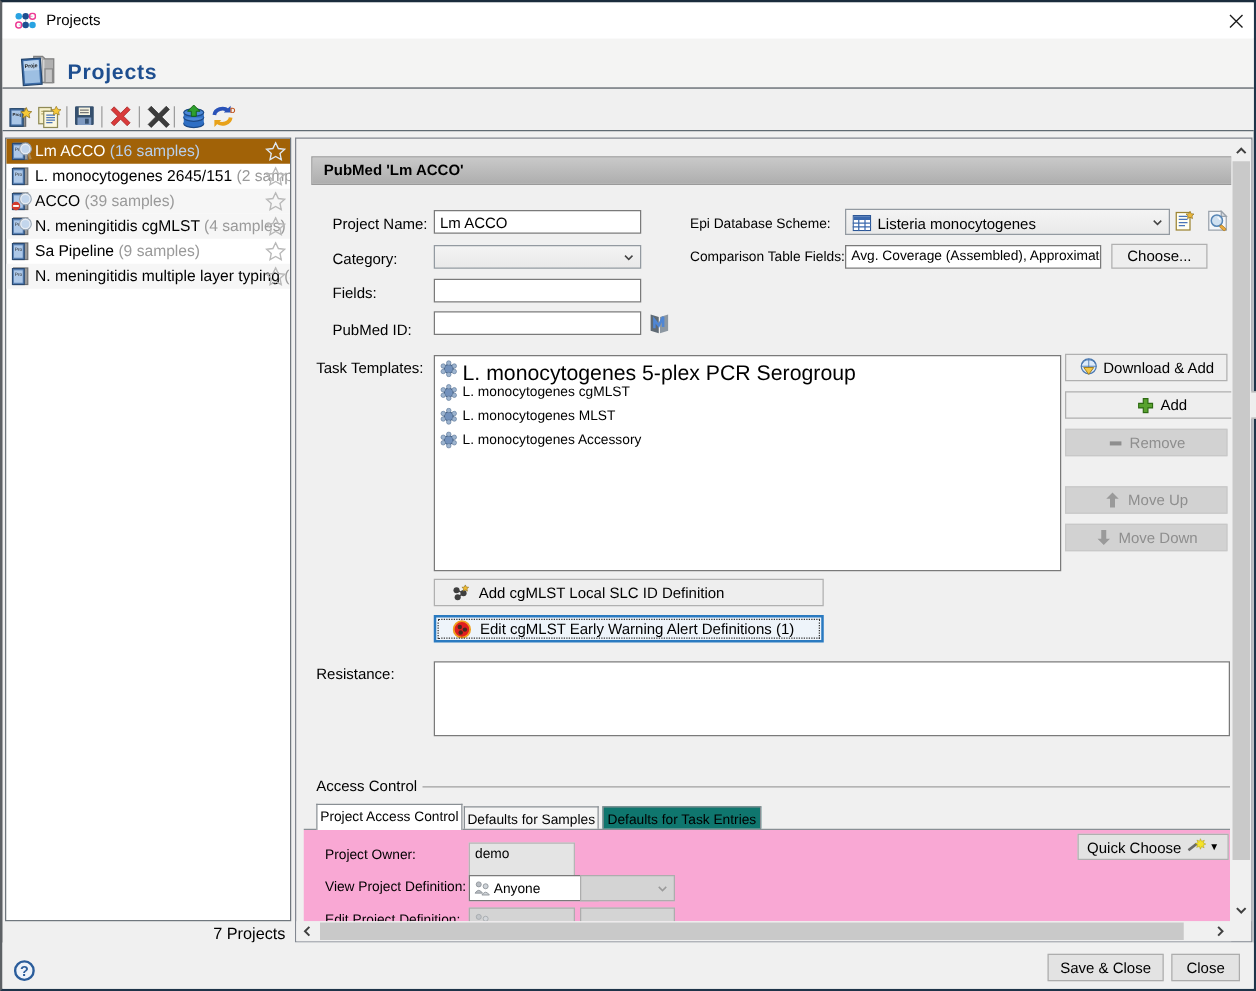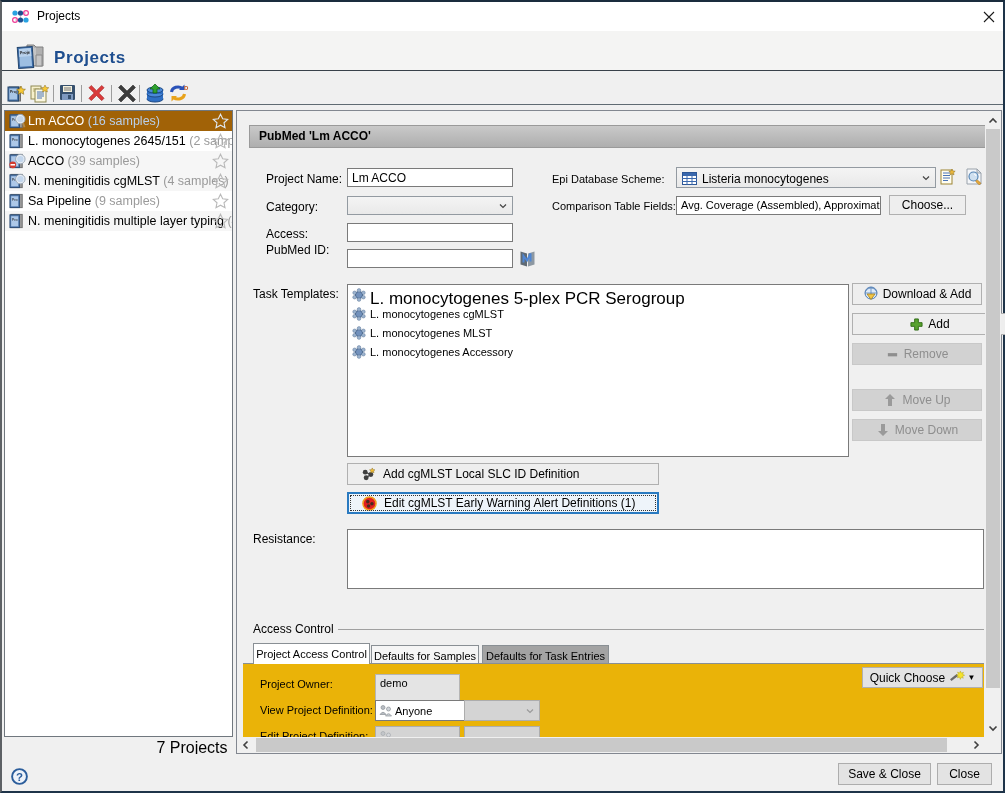--- a/index.html
+++ b/index.html
@@ -15,41 +15,41 @@
 
 #plist{position:absolute;left:4px;top:110px;width:229px;height:627px;background:#fff;border:1px solid #70777e;overflow:hidden;}
 .prow{position:relative;width:100%;height:20px;font-size:12.5px;white-space:nowrap;}
 .prow .nm{position:absolute;left:23px;top:3px;}
 .prow .ct{color:#9a9a9a;}
 .prow.sel{background:#a16207;color:#fff;}
 .prow.sel .ct{color:#b8cfeb;}
 .prow.alt{background:#f6f6f6;}
 .picon{position:absolute;left:4px;top:2px;width:17px;height:16px;}
 .star{position:absolute;right:3px;top:2px;width:17px;height:16px;}
-#nproj{position:absolute;left:4px;top:739px;width:228px;text-align:right;font-size:16px;}
+#nproj{position:absolute;left:4px;top:739px;width:228px;text-align:right;font-size:13px;}
 
 #rp{position:absolute;left:236px;top:110px;width:766px;height:644px;border:1px solid #828790;background:#f0f0f0;}
 #rp .ghdr{position:absolute;left:12px;top:14px;width:737px;height:23px;background:linear-gradient(#c9c9c9,#aeaeae);border:1px solid #9a9a9a;font-weight:bold;line-height:21px;padding-left:9px;}
 .lbl{position:absolute;font-size:12px;white-space:nowrap;}
 .s11{font-size:11px !important;}
 .tin{position:absolute;background:#fff;border:1px solid #7a7a7a;font-size:12px;font-family:"Liberation Sans",sans-serif;padding:2px 4px;white-space:nowrap;overflow:hidden;}
 .combo{position:absolute;background:linear-gradient(#f4f4f4,#e9e9e9);border:1px solid #939aa1;}
 .combo .chev{position:absolute;right:5px;top:50%;margin-top:-4px;width:8px;height:8px;}
 .btn{position:absolute;background:#eeeeee;border:1px solid #b0b0b0;font-size:12px;font-family:"Liberation Sans",sans-serif;display:flex;align-items:center;justify-content:center;white-space:nowrap;}
 .btn.dis{background:#d2d2d2;border-color:#c8c8c8;color:#8e8e8e;}
 
 #vsb{position:absolute;right:1px;top:2px;width:16px;height:626px;background:#f0f0f0;}
 #vsb .thumb{position:absolute;left:1px;top:17px;width:14px;height:558px;background:#c9c9c9;}
 #hsb{position:absolute;left:1px;bottom:1px;height:16px;width:750px;background:#f0f0f0;}
 #hsb .thumb{position:absolute;left:19px;top:1px;height:14px;width:672px;background:#c9c9c9;}
 .sbarrow{position:absolute;width:16px;height:16px;display:flex;align-items:center;justify-content:center;}
 
 .tab{position:absolute;background:#fff;border:1px solid #898f94;border-bottom:none;font-size:11px;text-align:center;padding-top:4px;white-space:nowrap;overflow:hidden;}
 #tabfill{position:absolute;left:243px;top:662px;width:741px;height:1px;background:#898f94;}
-#tabpanel{position:absolute;left:243px;top:663px;width:741px;height:74px;background:#eab308;overflow:hidden;text-decoration:underline;}
+#tabpanel{position:absolute;left:243px;top:663px;width:741px;height:74px;background:#f9a8d4;overflow:hidden;text-decoration:underline;}
 .dis-in{background:#e4e4e4;border:1px solid #b5b5b5;}
 #bot{position:absolute;left:2px;top:754px;width:1001px;height:37px;background:#f0f0f0;}
 .bbtn{position:absolute;top:9px;height:22px;background:#e3e3e3;border:1px solid #adadad;text-align:center;font-size:12px;padding-top:3px;}
 svg{display:block;}
 </style></head><body>
 <div id="win"></div>
 <div id="titlebar">
  <svg class="abs" style="left:10px;top:8px" width="17" height="14" viewBox="0 0 17 14">
   <g stroke="#c8c8c8" stroke-width="1">
         <line x1="3" y1="3" x2="14" y2="3"></line>
@@ -231,23 +231,23 @@
 <div id="rp">
  <div class="ghdr">PubMed 'Lm ACCO'</div>
  <div class="lbl" style="left:29px;top:61px">Project Name:</div>
  <div class="tin" style="left:110px;top:57px;width:166px;height:19px">Lm ACCO</div>
  <div class="lbl" style="left:29px;top:89px">Category:</div>
  <div class="combo" style="left:110px;top:85px;width:166px;height:19px">
       <svg class="chev" viewBox="0 0 8 8">
         <path d="M1 2.5 L4 5.5 L7 2.5" fill="none" stroke="#444" stroke-width="1.2"></path>
       </svg>
     </div>
- <div class="lbl" style="left:29px;top:116px">Access:</div>
+ <div class="lbl" style="left:29px;top:116px">Fields:</div>
  <div class="tin" style="left:110px;top:112px;width:166px;height:19px"></div>
- <div class="lbl" style="left:29px;top:132px">PubMed ID:</div>
+ <div class="lbl" style="left:29px;top:146px">PubMed ID:</div>
  <div class="tin" style="left:110px;top:138px;width:166px;height:19px"></div>
  <svg class="abs" style="left:281px;top:139px" width="19" height="18" viewBox="0 0 19 18">
       <path d="M2.5 1.5 l6.5 2 v13 l-6.5 -2z" fill="#5f6a74"></path>
       <path d="M16.5 1.5 l-6.5 2 v13 l6.5 -2z" fill="#8d98a2"></path>
       <path d="M5.5 12.5 v-6.5 l3.5 4.5 3.5-7 v8" fill="none" stroke="#4f86d4" stroke-width="2"></path>
     </svg>
  <div class="lbl s11" style="left:315px;top:62px">Epi Database Scheme:</div>
  <div class="combo" style="left:439px;top:56px;width:260px;height:21px">
    <svg class="abs" style="left:5px;top:4px" width="15" height="13" viewBox="0 0 15 13">
         <rect x="0.5" y="0.5" width="14" height="12" fill="#fff" stroke="#2d5796"></rect>
@@ -365,21 +365,21 @@
         <circle cx="6.2" cy="6" r="1.9" fill="#4a2a20"></circle>
         <circle cx="10.6" cy="8.2" r="1.9" fill="#4a2a20"></circle>
         <circle cx="7" cy="10.6" r="1.9" fill="#4a2a20"></circle>
       </svg>Edit cgMLST Early Warning Alert Definitions (1)</div>
  <div class="lbl" style="left:16px;top:421px">Resistance:</div>
  <div class="tin" style="left:110px;top:418px;width:637px;height:60px"></div>
  <div class="lbl" style="left:16px;top:511px">Access Control</div>
  <div style="position:absolute;left:101px;top:518px;width:646px;height:1px;background:#a0a0a0"></div>
  <div class="tab" style="left:16px;width:117px;top:532px;height:21px;z-index:3">Project Access Control</div>
  <div class="tab" style="left:134px;width:108px;top:534px;height:18px;background:#f5f5f5">Defaults for Samples</div>
- <div class="tab" style="left:245px;width:127px;top:534px;height:18px;background:#a3a3a3">Defaults for Task Entries</div>
+ <div class="tab" style="left:245px;width:127px;top:534px;height:18px;background:#0f766e">Defaults for Task Entries</div>
  <div id="tabfill" style="left:6px;top:552px;width:741px"></div>
  <div id="tabpanel" style="left:6px;top:553px;width:741px;height:73px">
   <div class="lbl s11" style="left:17px;top:14px">Project Owner:</div>
   <div class="tin s11 dis-in" style="left:132px;top:10px;width:85px;height:29px">demo</div>
   <div class="lbl s11" style="left:17px;top:40px">View Project Definition:</div>
   <div class="combo" style="left:132px;top:36px;width:104px;height:21px;background:#fff;border-color:#7a7a7a">
     <svg class="abs" style="left:3px;top:3px" width="14" height="13" viewBox="0 0 14 13">
           <circle cx="4" cy="3.5" r="2" fill="#b9bec4" stroke="#8b9197" stroke-width=".7"></circle>
           <path d="M1 10.5 q3 -4.5 6 0 z" fill="#b9bec4" stroke="#8b9197" stroke-width=".7"></path>
           <circle cx="9.5" cy="5" r="2" fill="#cfd4d9" stroke="#8b9197" stroke-width=".7"></circle>

